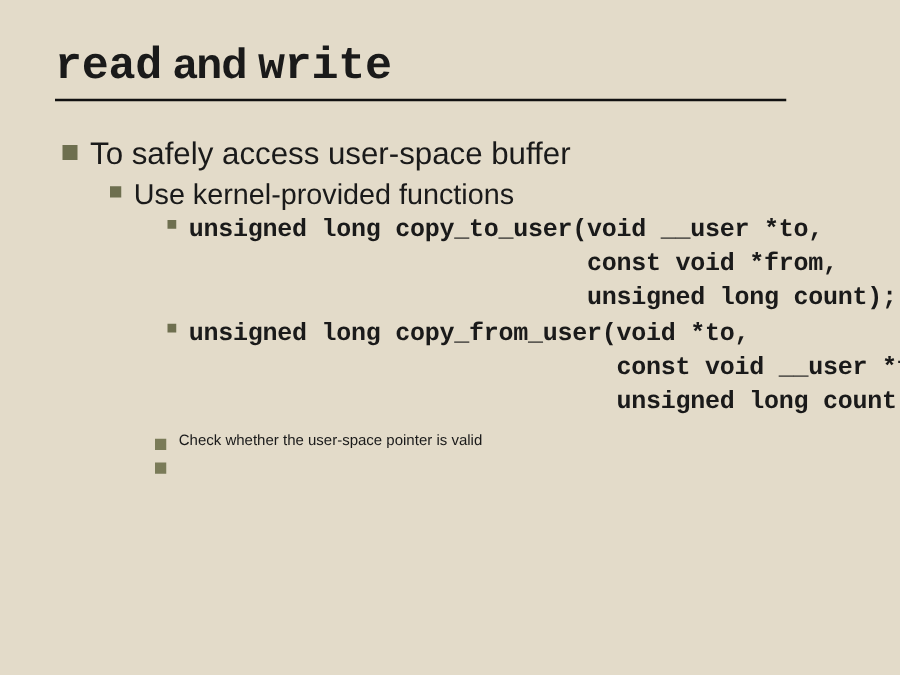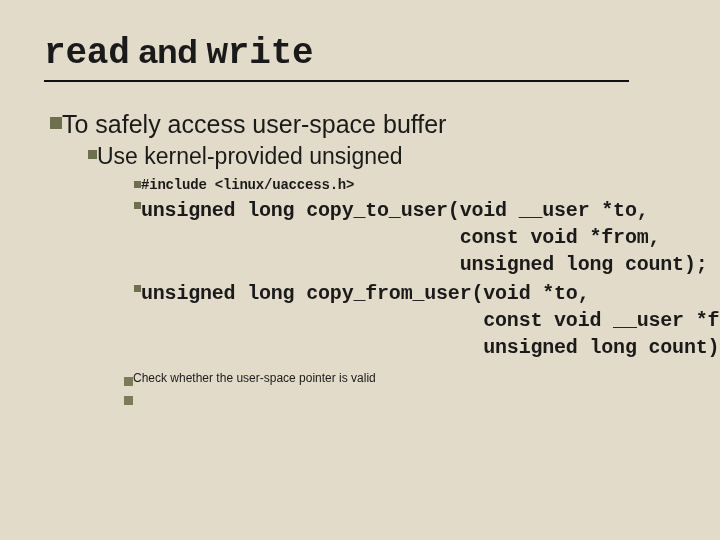--- a/index.html
+++ b/index.html
@@ -34,21 +34,21 @@
     border: none;
     border-top: 2px solid #111;
     margin: 6px 0 28px 0;
   }
   .lvl {
     display: block;
   }
   .row {
     display: flex;
     align-items: flex-start;
-    gap: 0;
+    gap: 10px;
   }
   .bullet {
     width: 12px;
     height: 12px;
     flex: 0 0 12px;
     background: #6e6f4f;
     margin-top: 7px;
   }
   .bullet.sm {
     width: 9px;
@@ -97,30 +97,24 @@
   <div class="lvl l1">
     <div class="row">
       <span class="bullet"></span>
       <span>To safely access user-space buffer</span>
     </div>
   </div>
 
   <div class="lvl l2">
     <div class="row">
       <span class="bullet sm"></span>
-      <span>Use kernel-provided unsigned</span>
+      <span>Use kernel-provided functions</span>
     </div>
   </div>
 
-  <div class="lvl l3">
-    <div class="row">
-      <span class="bullet tiny"></span>
-      <span class="mono codeblock">#include &lt;linux/uaccess.h&gt;</span>
-    </div>
-  </div>
 
   <div class="lvl l3b">
     <div class="row">
       <span class="bullet tiny"></span>
       <span class="mono codeblock">unsigned long copy_to_user(void __user *to,
                            const void *from,
                            unsigned long count);</span>
     </div>
   </div>
 

